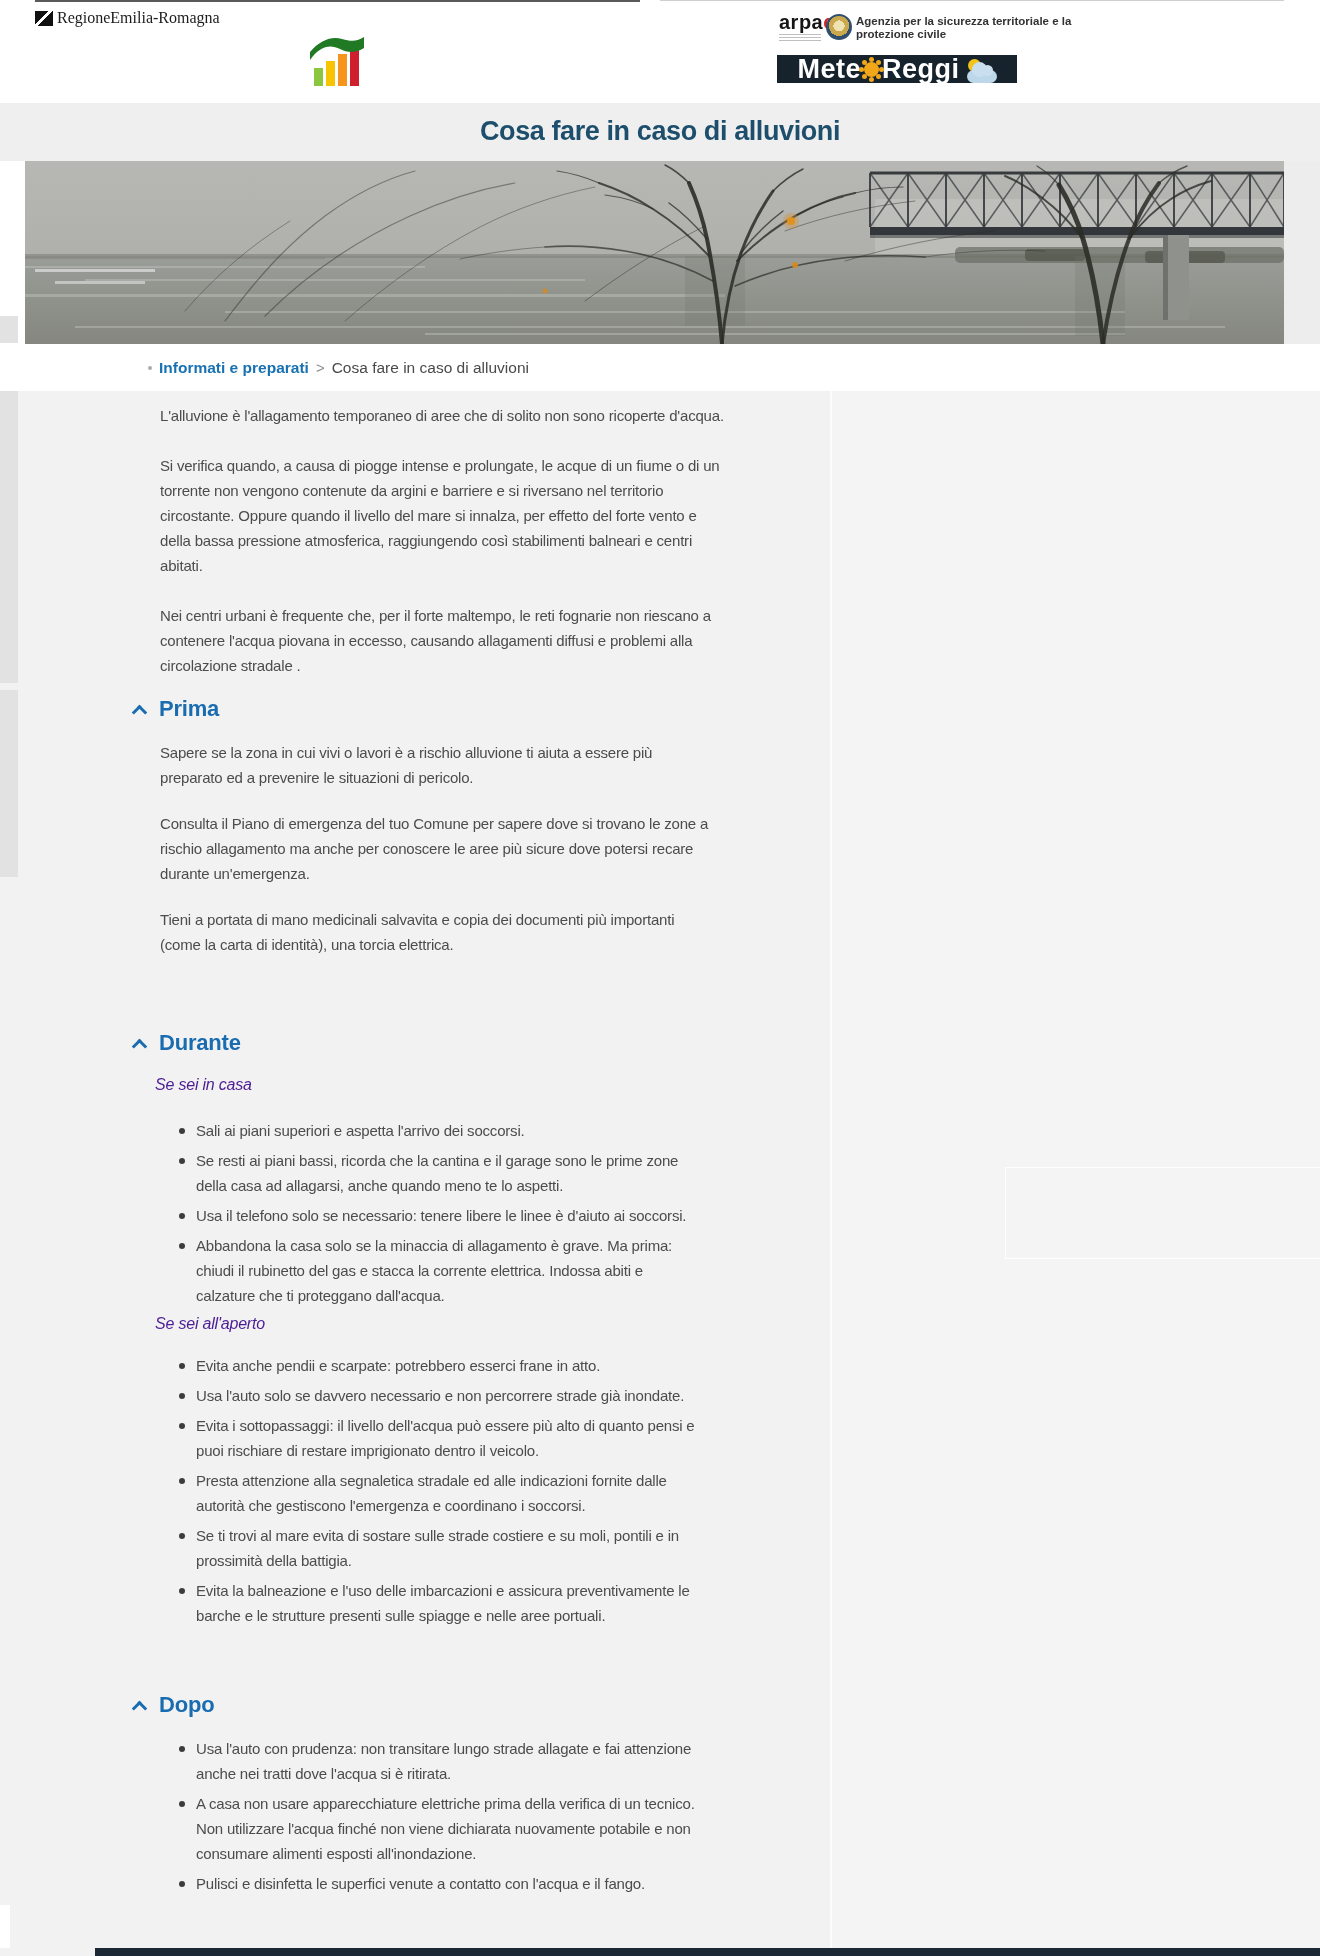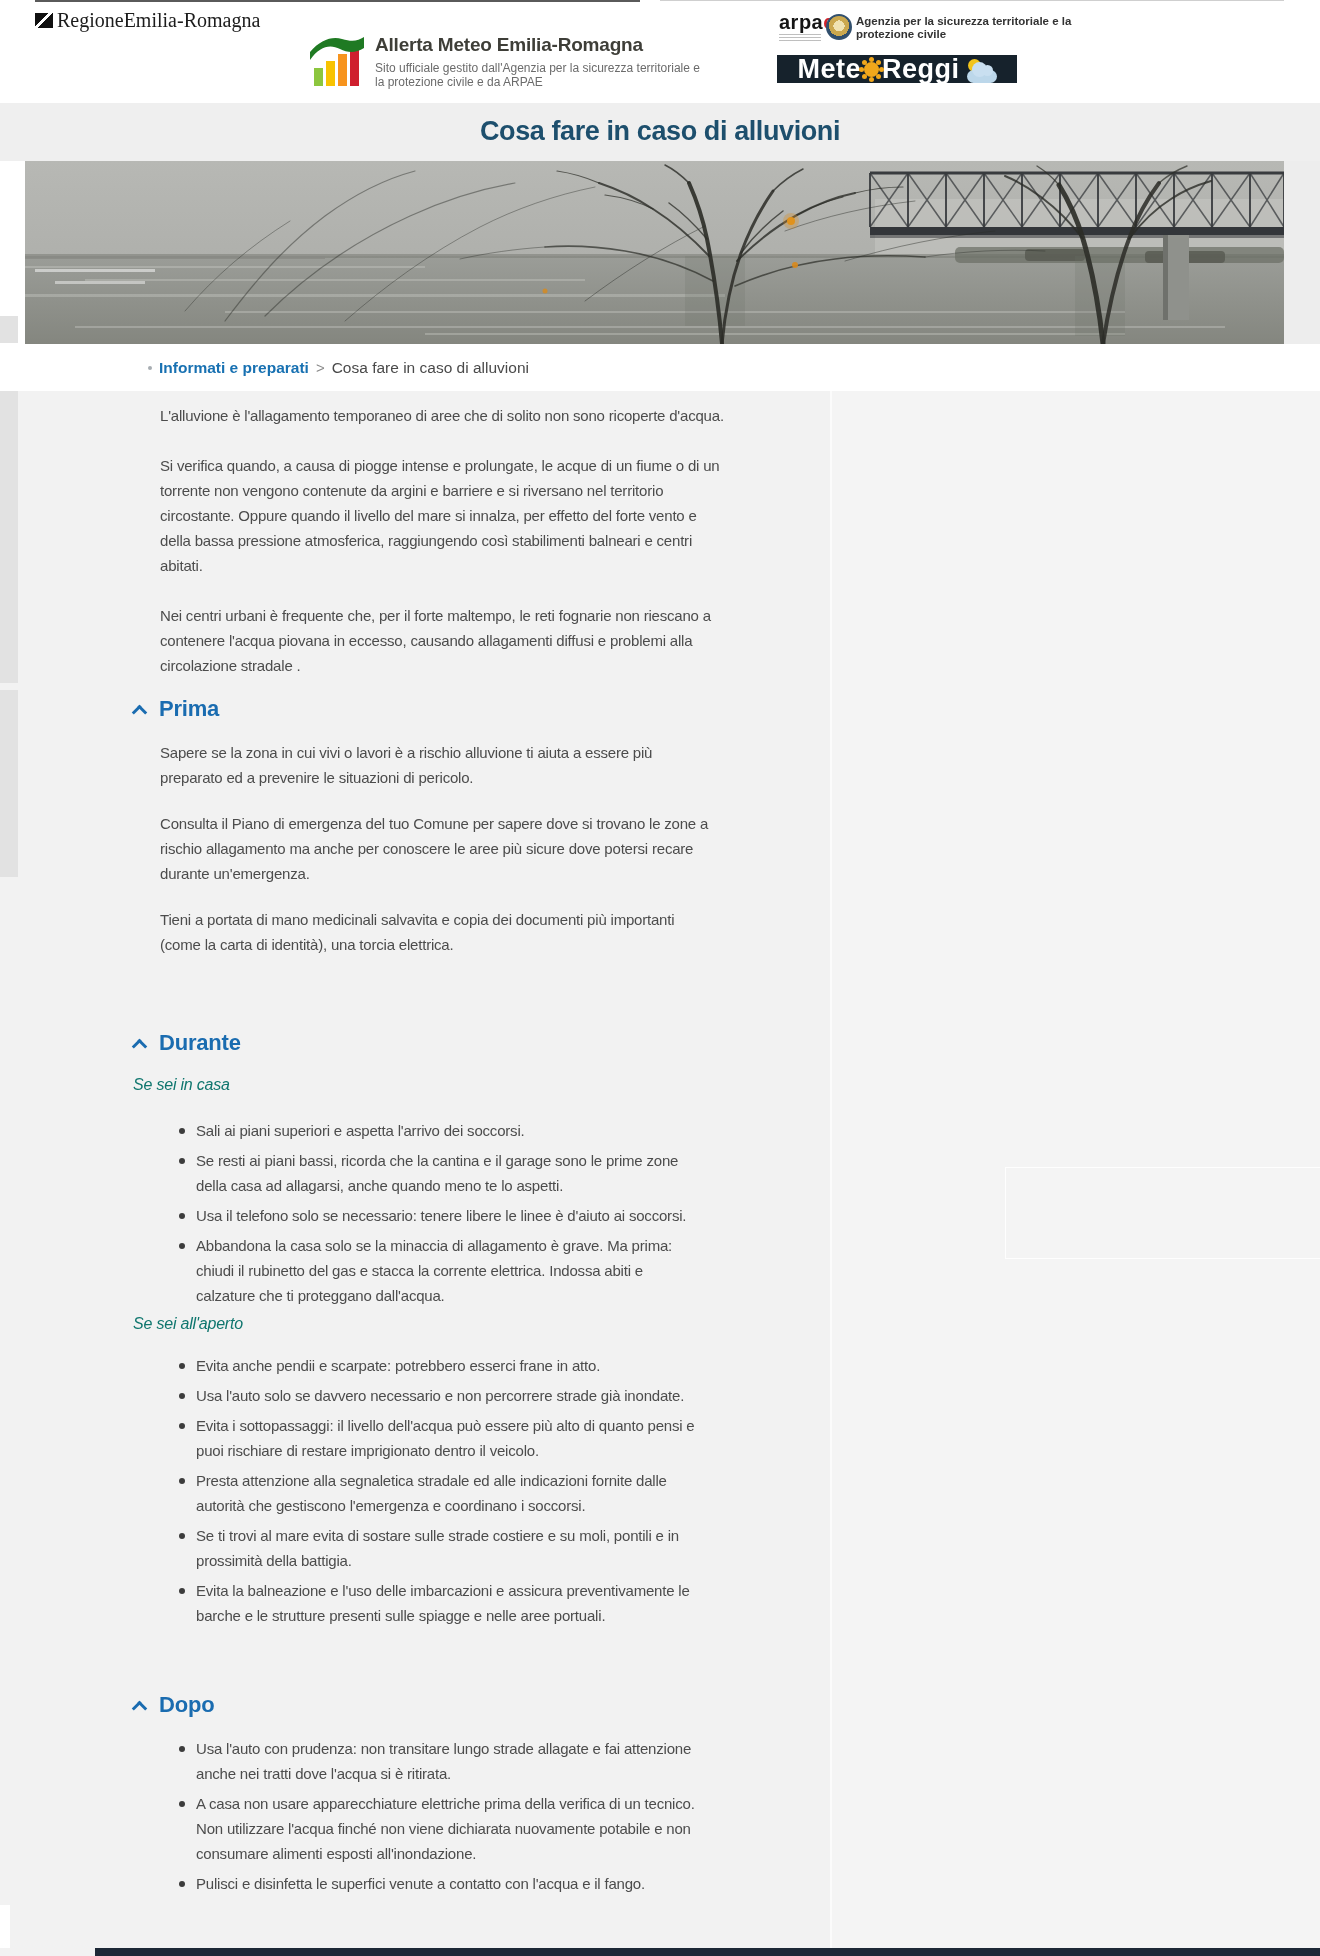--- a/index.html
+++ b/index.html
@@ -3,21 +3,21 @@
 <meta charset="utf-8">
 <style>
   html,body{margin:0;padding:0;background:#ffffff;}
   #page{position:relative;width:1320px;height:1956px;overflow:hidden;background:#ffffff;
         font-family:"Liberation Sans","DejaVu Sans",sans-serif;color:#4c4c4c;}
   
   .topline-left{position:absolute;left:35px;top:0;width:605px;height:2px;background:#5a5a5a;}
   .topline-right{position:absolute;left:660px;top:0;width:624px;height:1px;background:#cfcfcf;}
   .rer-logo{position:absolute;left:35px;top:9px;display:flex;align-items:center;gap:4px;cursor:pointer;}
   .rer-glyph{width:18px;height:15px;background:linear-gradient(135deg,#111 42%,#fff 42%,#fff 54%,#111 54%);}
-  .rer-text{font-family:"Liberation Serif","DejaVu Serif",serif;font-size:20px;color:#1c1c1c;}
+  .rer-text{font-family:"Liberation Serif","DejaVu Serif",serif;font-size:16px;color:#1c1c1c;}
   .allerta{position:absolute;left:310px;top:34px;display:flex;gap:11px;cursor:pointer;}
   .allerta-txt .t{font-size:19px;font-weight:700;color:#3e3e38;letter-spacing:-0.2px;}
   .allerta-txt .s{font-size:12px;color:#6b6b6b;line-height:14px;margin-top:5px;}
   .arpae{position:absolute;left:779px;top:12px;cursor:pointer;}
   .arpae-word{font-size:20px;font-weight:800;letter-spacing:0.5px;color:#151515;line-height:20px;}
   .arpae-word .acc{color:#d2232a;}
   .arpae-tag{width:42px;height:9px;margin-top:2px;opacity:.55;
      background:repeating-linear-gradient(#8a8a8a 0 1px,transparent 1px 3px);}
   .emblem{position:absolute;left:826px;top:14px;width:22px;height:22px;border-radius:50%;
      border:2px solid #32506e;background:radial-gradient(circle at 50% 45%,#f0e3b2 0 34%,#cba84e 34% 62%,#2f4e6c 62%);}
@@ -69,21 +69,21 @@
   .section{position:absolute;left:133px;width:680px;}
   #sec-prima{top:694px;}
   #sec-durante{top:1028px;}
   #sec-dopo{top:1690px;}
   .sec-head{height:30px;margin-bottom:16px;display:flex;align-items:center;cursor:pointer;}
   .chev{width:14px;height:12px;position:relative;display:inline-block;}
   .chev::before{content:'';position:absolute;left:1px;top:4px;width:8px;height:8px;
      border-top:3px solid #1a6cb0;border-right:3px solid #1a6cb0;transform:rotate(-45deg);}
   .sec-title{font-size:22px;font-weight:700;color:#1a6cb0;margin-left:12px;letter-spacing:-0.2px;}
   .sec-paras{margin-top:6px;margin-left:27px;}
-  .subhead{font-size:16px;font-style:italic;color:#0f766e;height:22px;line-height:22px;}
+  .subhead{font-size:16px;font-style:italic;color:#4c1d95;margin-left:22px;height:22px;line-height:22px;}
   .subhead.s1{margin-top:2px;}
   .subhead.s2{margin-top:2px;}
   ul.blist{list-style:none;margin:0;padding:0;margin-left:27px;}
   ul.blist.casa{margin-top:22px;}
   ul.blist.aperto{margin-top:18px;}
   ul.blist.dopo{margin-top:8px;}
   ul.blist li{position:relative;padding-left:36px;margin-bottom:5px;}
   ul.blist li::before{content:'';position:absolute;left:19px;top:10px;width:6px;height:6px;border-radius:50%;background:#3c3c3c;}
 </style>
 </head>
@@ -100,27 +100,20 @@
   </div>
 
   <div class="allerta">
     <svg width="54" height="58" viewBox="0 0 54 58">
       <rect x="4" y="34" width="9" height="18" fill="#8cc63e"></rect>
       <rect x="16" y="27" width="9" height="25" fill="#f8c301"></rect>
       <rect x="28" y="20" width="9" height="32" fill="#f7941e"></rect>
       <rect x="40" y="12" width="9" height="40" fill="#cf1f2e"></rect>
       <path d="M0,18 C10,6 22,2 32,5 C42,8 48,7 54,3 L54,14 C46,19 38,19 30,15 C20,10 10,12 0,26 Z" fill="#1f7a23"></path>
     </svg>
-    <div class="allerta-txt">
-      <div class="t">Allerta Meteo Emilia-Romagna</div>
-      <div class="s">
-        <div>Sito ufficiale gestito dall'Agenzia per la sicurezza territoriale e</div>
-        <div>la protezione civile e da ARPAE</div>
-      </div>
-    </div>
   </div>
 
   <div class="arpae">
     <div class="arpae-word"><span>arpa</span><span class="acc">e</span></div>
     <div class="arpae-tag"></div>
   </div>
 
   <div class="emblem"></div>
 
   <div class="agency">

